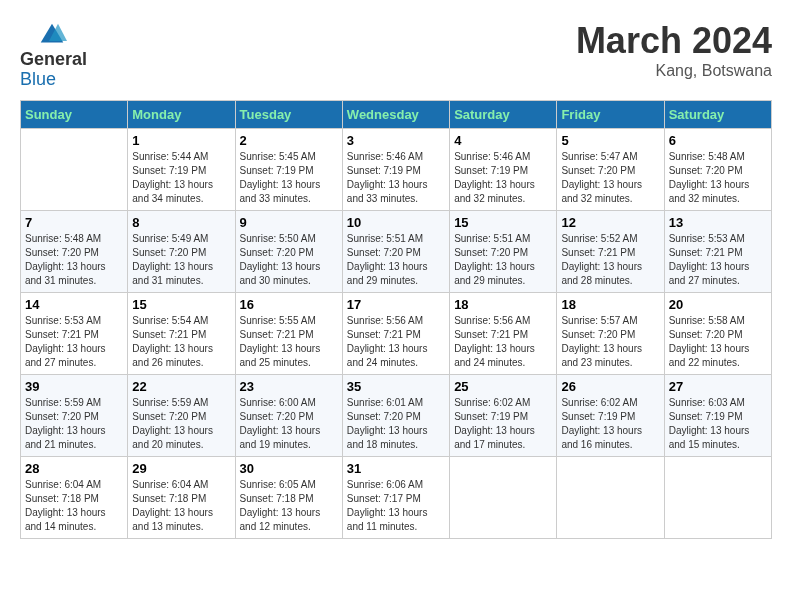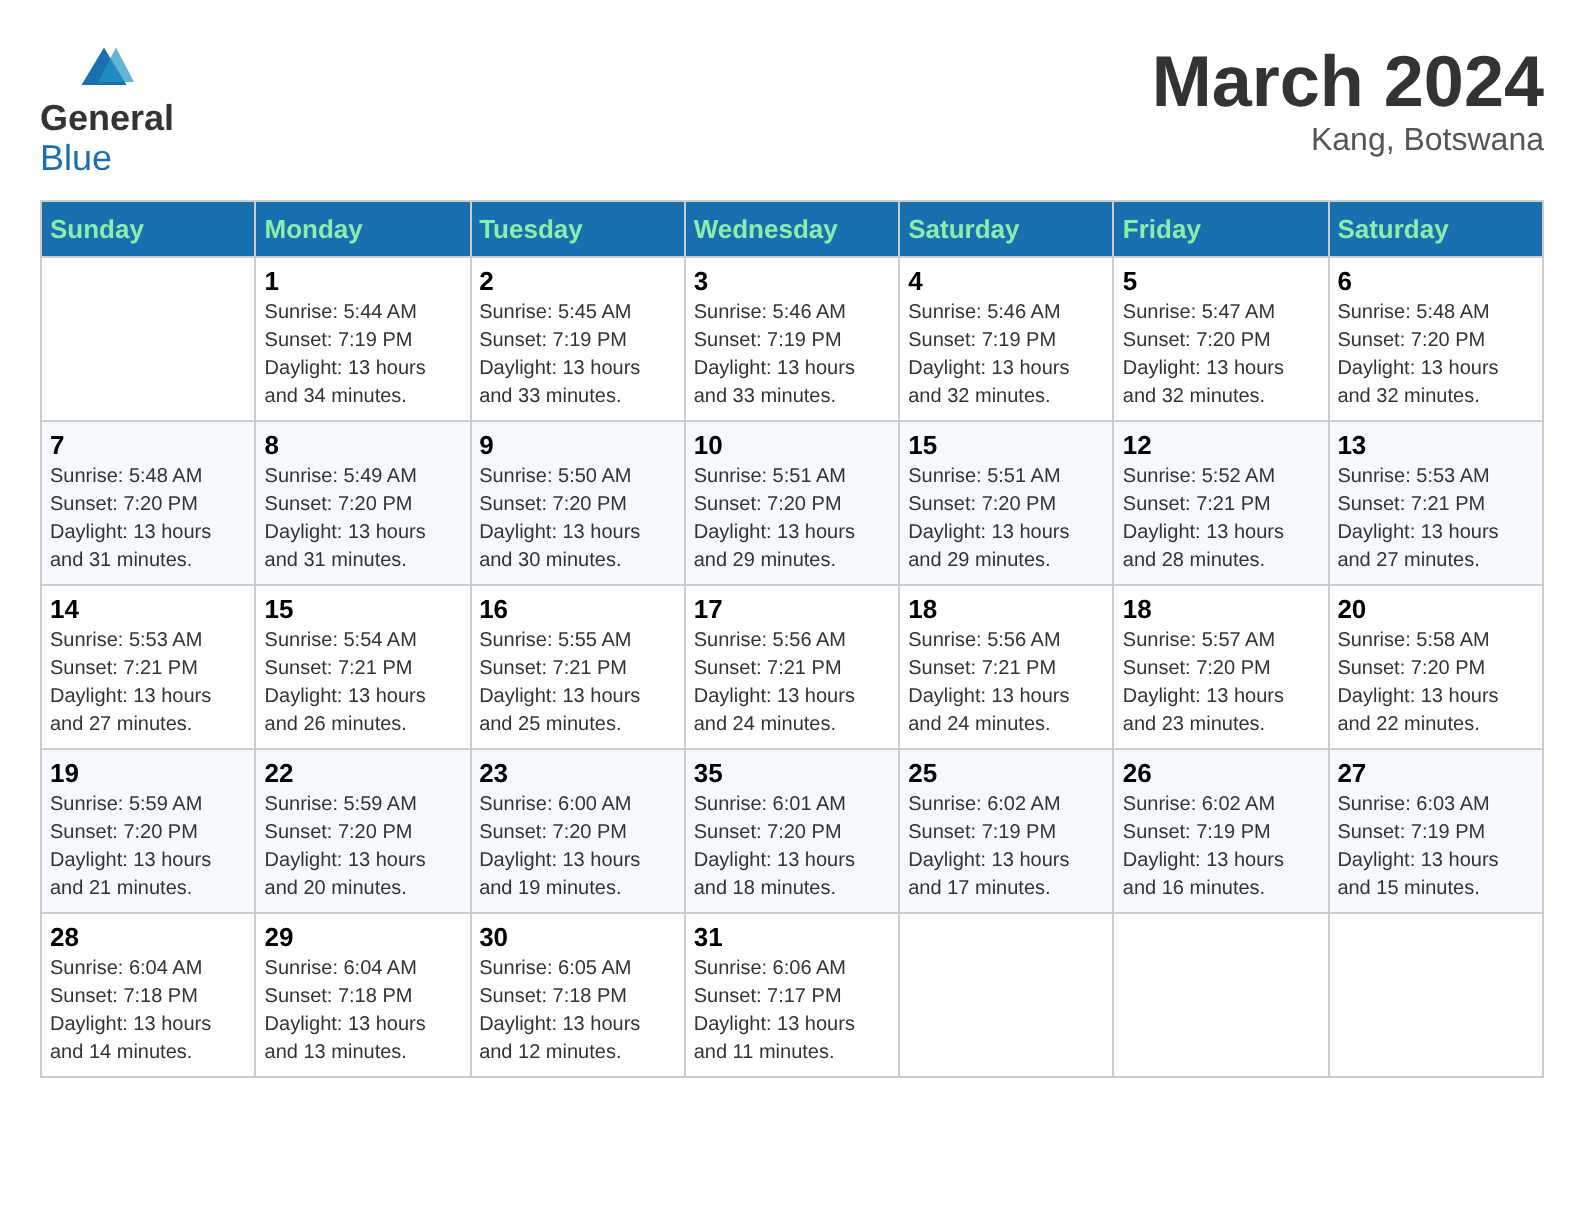--- a/index.html
+++ b/index.html
@@ -209,21 +209,21 @@
           <div class="cell-date">18</div>
           <div class="cell-info">Sunrise: 5:57 AM<br>Sunset: 7:20 PM<br>Daylight: 13 hours and 23 minutes.</div>
         </td>
         <td>
           <div class="cell-date">20</div>
           <div class="cell-info">Sunrise: 5:58 AM<br>Sunset: 7:20 PM<br>Daylight: 13 hours and 22 minutes.</div>
         </td>
       </tr>
       <tr>
         <td>
-          <div class="cell-date">19</div>
+          <div class="cell-date">39</div>
           <div class="cell-info">Sunrise: 5:59 AM<br>Sunset: 7:20 PM<br>Daylight: 13 hours and 21 minutes.</div>
         </td>
         <td>
           <div class="cell-date">22</div>
           <div class="cell-info">Sunrise: 5:59 AM<br>Sunset: 7:20 PM<br>Daylight: 13 hours and 20 minutes.</div>
         </td>
         <td>
           <div class="cell-date">23</div>
           <div class="cell-info">Sunrise: 6:00 AM<br>Sunset: 7:20 PM<br>Daylight: 13 hours and 19 minutes.</div>
         </td>

